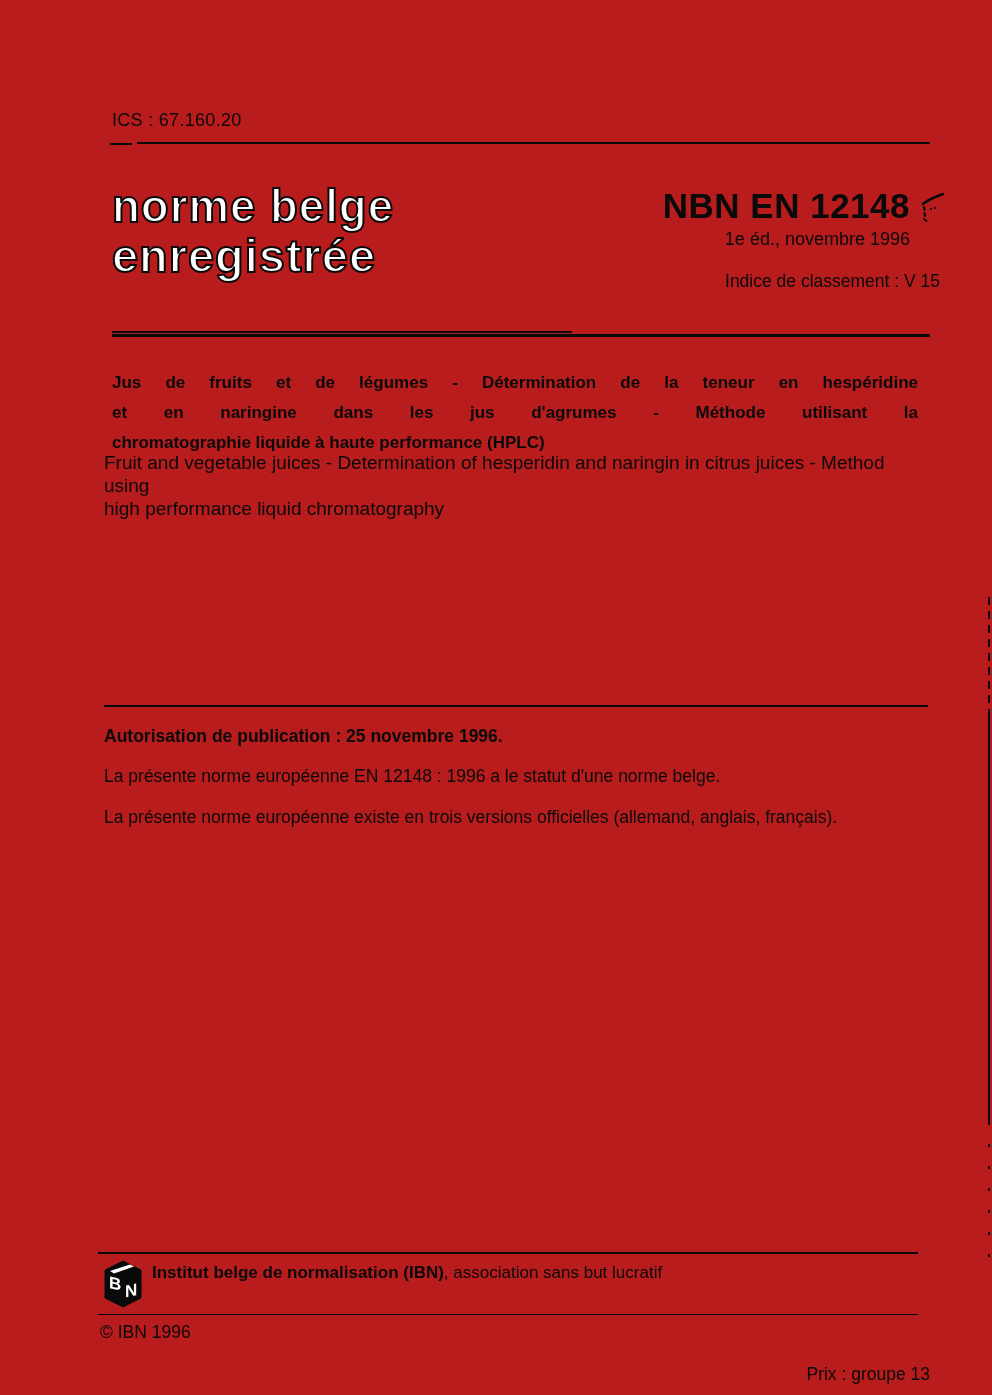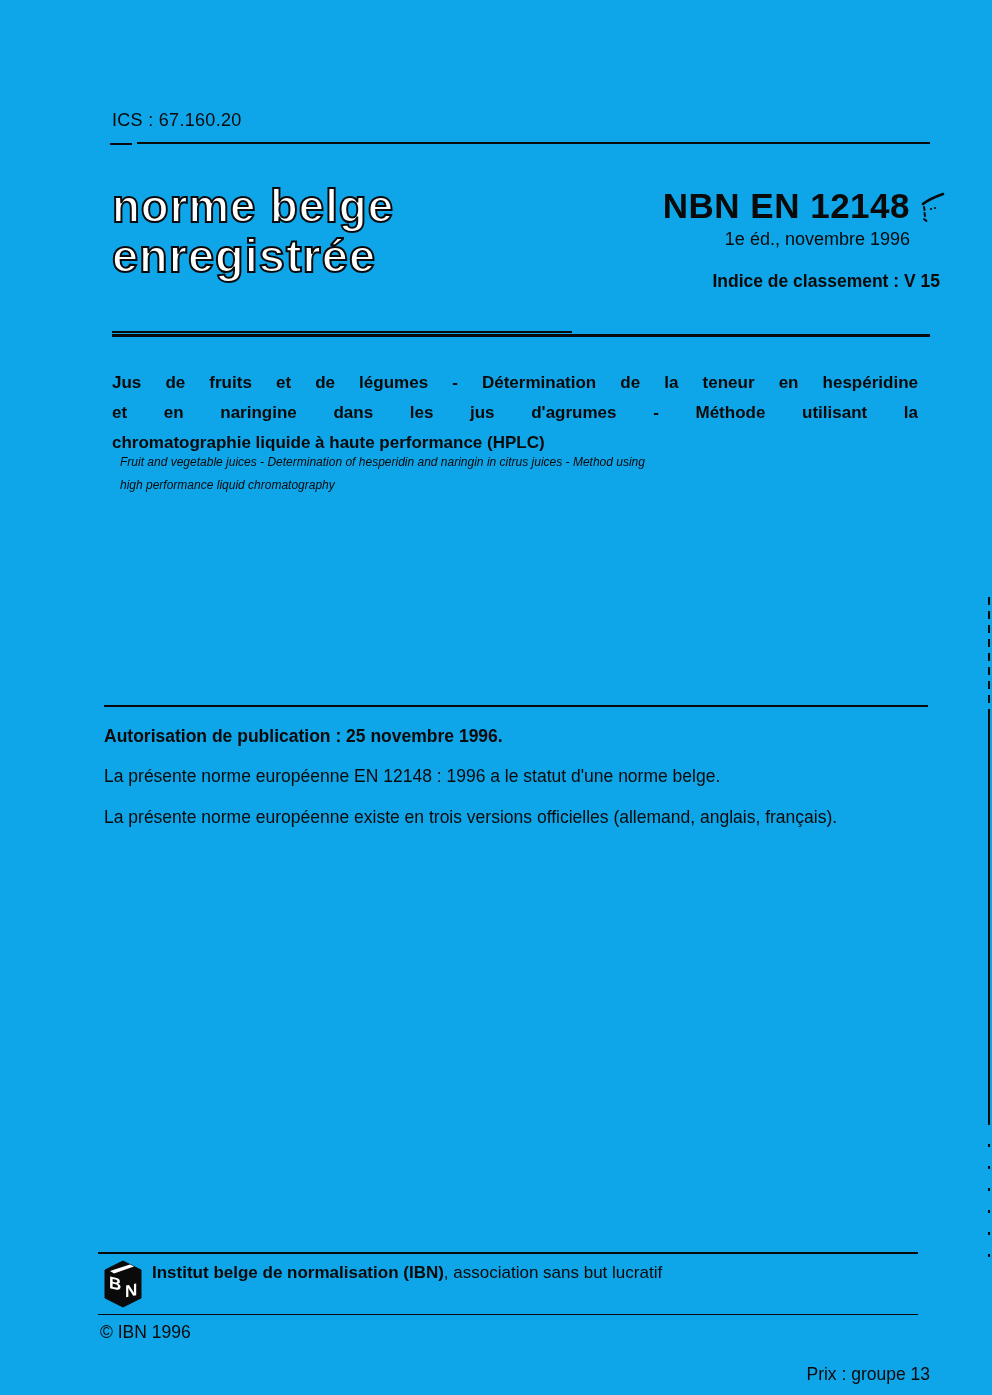--- a/index.html
+++ b/index.html
@@ -1,30 +1,30 @@
 <!DOCTYPE html>
 <html><head>
 <meta charset="utf-8">
 <style>
   html,body{margin:0;padding:0;background:#e8e8e8;}
   .page{
-    position:relative;width:992px;height:1395px;background:#0ea5e9;
+    position:relative;width:992px;height:1395px;background:#b91c1c;
     font-family:"Liberation Sans", sans-serif;color:#0a0a0a;overflow:hidden;
     margin:0 auto;
   }
   .abs{position:absolute;}
   .rule{position:absolute;background:#0a0a0a;}
   .ics{left:112px;top:110px;font-size:18px;letter-spacing:0.3px;}
   .hdr-right{position:absolute;text-align:right;white-space:nowrap;}
   .std-num{right:82px;top:186px;font-size:35px;font-weight:bold;letter-spacing:0.5px;}
   .edition{right:82px;top:229px;font-size:18px;}
-  .classement{right:52px;top:271px;font-size:17.5px;font-weight:bold;}
+  .classement{right:52px;top:271px;font-size:17.5px;font-weight:normal;}
   .title-fr{left:112px;top:341px;width:806px;font-size:17px;font-weight:bold;line-height:30px;margin-top:27px;}
   .just{text-align:justify;text-align-last:justify;}
-  .title-en{left:120px;top:451px;width:810px;font-size:12px;font-style:italic;line-height:23px;}
+  .title-en{left:104px;top:451px;width:810px;font-size:19px;line-height:23px;}
   .body-line{left:104px;white-space:nowrap;font-size:17.5px;}
   .autorisation{top:726px;font-weight:bold;}
   .note1{top:766px;}
   .note2{top:807px;}
   .edge{position:absolute;left:988px;width:2px;}
   .edge-dash{top:597px;height:115px;background:repeating-linear-gradient(#0a0a0a 0 8px,transparent 8px 14px);}
   .edge-solid{top:712px;height:410px;background:#0a0a0a;}
   .edge-dots{top:1122px;height:150px;background:repeating-linear-gradient(#0a0a0a 0 3px,transparent 3px 22px);}
   .foot-text{left:152px;font-size:17px;white-space:nowrap;}
   .foot1{top:1263px;}

